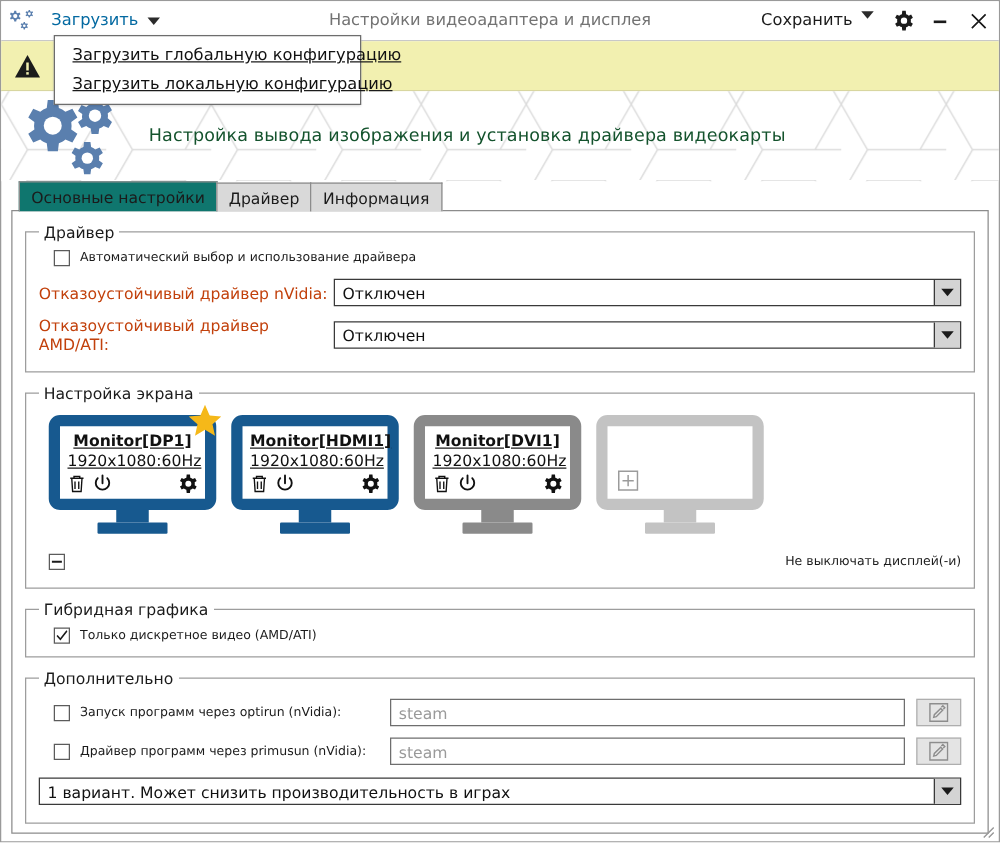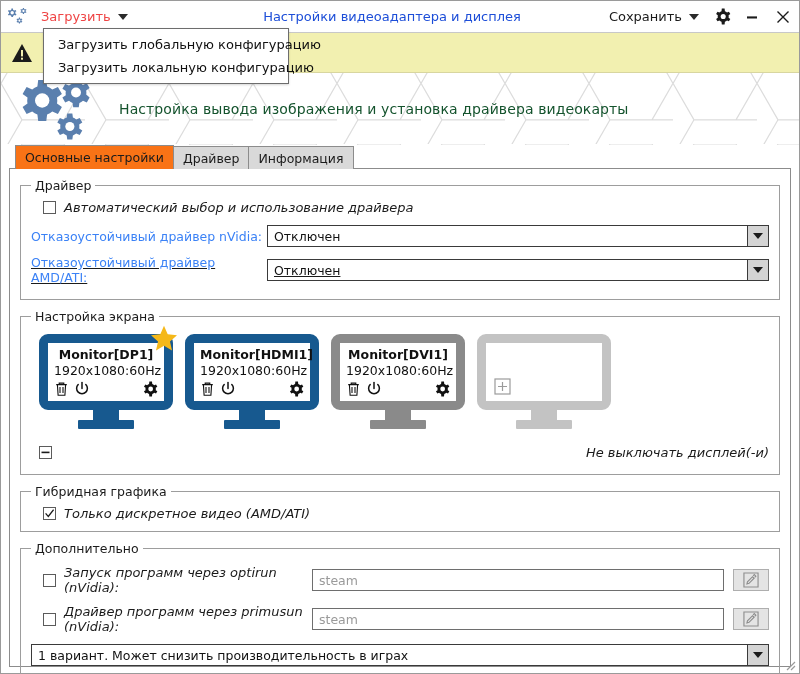--- a/index.html
+++ b/index.html
@@ -17,51 +17,51 @@
 
   
   .titlebar{
     position:relative;height:31px;background:#ffffff;
     border-bottom:1px solid #c8c8c8;
     display:flex;align-items:center;
   }
   .tb-appicon{width:34px;display:flex;align-items:center;justify-content:center;}
   .tb-menu{
     display:flex;align-items:center;gap:7px;padding:2px 6px;cursor:default;
-    font-size:13px;color:#ef4444;
+    font-size:13px;color:#0369a1;
   }
   .caret{
     width:0;height:0;border-left:5px solid transparent;border-right:5px solid transparent;
     border-top:6px solid #2b2b2b;display:inline-block;
   }
   .tb-title{
     position:absolute;left:0;right:16px;top:0;height:31px;
     display:flex;align-items:center;justify-content:center;
-    font-size:13px;color:#1d4ed8;pointer-events:none;font-weight:400;
+    font-size:13px;color:#737373;pointer-events:none;font-weight:400;
   }
   .tb-right{
     position:absolute;right:0;top:0;height:31px;display:flex;align-items:center;gap:0;
   }
-  .tb-save{display:flex;align-items:center;gap:7px;font-size:13px;padding:2px 8px;cursor:default;}
+  .tb-save{display:flex;align-items:flex-start;gap:7px;font-size:13px;padding:2px 8px;cursor:default;}
   .tb-btn{width:30px;height:31px;display:flex;align-items:center;justify-content:center;cursor:default;}
   .tb-btn svg{display:block;}
 
   
   .warnbar{
     position:relative;height:40px;background:#f2f0b0;border-bottom:1px solid #d8d6a0;
     display:flex;align-items:center;padding-left:10px;gap:9px;box-sizing:border-box;
   }
   .warn-text{font-size:13px;color:#1b1b1b;white-space:nowrap;}
 
   
   .dropmenu{
     position:absolute;left:42px;top:27px;width:246px;
     background:#ffffff;border:1px solid #6d6d6d;
     box-shadow:0 1px 2px rgba(0,0,0,.16);
-    z-index:40;padding:4px 0;box-sizing:border-box;
+    z-index:40;padding:4px 0;box-sizing:border-box;text-decoration:underline;
   }
   .dropmenu-item{
     padding:4px 10px 4px 14px;font-size:13px;color:#111;white-space:nowrap;cursor:default;
   }
 
   
   .banner{
     position:relative;height:72px;overflow:hidden;background:#fff;
   }
   .banner .hexes{position:absolute;left:0;top:-26px;width:800px;height:120px;opacity:.5;}
@@ -75,49 +75,49 @@
   .tabs{
     position:relative;height:24px;margin-left:14px;display:flex;align-items:flex-end;z-index:5;
   }
   .tab{
     height:23px;box-sizing:border-box;
     border:1px solid #8c8c8c;border-bottom:none;
     background:#d9d9d9;color:#1b1b1b;
     display:flex;align-items:center;padding:0 9px;font-size:12.5px;
     margin-right:-1px;cursor:default;
   }
-  .tab.active{background:#f97316;height:24px;}
+  .tab.active{background:#0f766e;height:24px;}
 
   
   .page{
     position:relative;margin:0 8px 0 8px;
     border:1px solid #8c8c8c;background:#fff;
     height:499px;box-sizing:border-box;padding:0;
     margin-top:-1px;
   }
 
   fieldset.grp{
     border:1px solid #9d9d9d;border-radius:0;
     margin:9px 10px 0 10px;padding:4px 8px 8px 8px;
   }
   fieldset.grp > legend{
     font-size:12.5px;color:#1b1b1b;padding:0 4px;margin-left:2px;
   }
 
   .row{display:flex;align-items:center;margin:6px 2px;}
-  .lbl{font-size:12.5px;color:#3b82f6;}
+  .lbl{font-size:12.5px;color:#c2410c;}
 
   
   .cb{
     width:13px;height:13px;border:1px solid #5b5b5b;background:#fff;
     box-sizing:border-box;display:inline-flex;align-items:center;justify-content:center;
     margin-right:8px;flex:0 0 auto;cursor:pointer;
   }
   .cb .mark{width:9px;height:9px;display:block;}
-  .cb-label{font-size:13px;cursor:default;font-style:italic;}
+  .cb-label{font-size:10px;cursor:default;}
 
   
   .combo{
     height:22px;border:1px solid #3a3a3a;background:#fff;box-sizing:border-box;
     display:flex;align-items:center;cursor:default;
   }
   .combo .val{flex:1;padding:0 6px;font-size:12.5px;color:#111;white-space:nowrap;overflow:hidden;}
   .combo .arrow{
     width:21px;height:100%;background:#d4d4d4;border-left:1px solid #3a3a3a;
     display:flex;align-items:center;justify-content:center;box-sizing:border-box;
@@ -131,21 +131,21 @@
   .tfield{
     height:22px;border:1px solid #6e6e6e;background:#fff;box-sizing:border-box;
     display:flex;align-items:center;padding:0 6px;font-size:12.5px;color:#9a9a9a;
   }
   .editbtn{
     width:36px;height:22px;border:1px solid #aeaeae;background:#e4e4e4;box-sizing:border-box;
     display:flex;align-items:center;justify-content:center;cursor:default;margin-left:9px;
   }
 
   
-  .monitors{display:flex;align-items:flex-start;gap:12px;padding:6px 2px 2px 10px;}
+  .monitors{display:flex;align-items:flex-start;gap:12px;padding:6px 2px 2px 10px;text-decoration:underline;}
   .mon{position:relative;width:134px;}
   .mon .screen{
     border:9px solid #17598f;border-radius:9px;background:#fff;
     height:76px;box-sizing:border-box;padding:4px 6px 2px 6px;position:relative;
   }
   .mon.grey .screen{border-color:#8a8a8a;}
   .mon.empty .screen{border-color:#c3c3c3;}
   .mon .neck{width:26px;height:10px;background:#17598f;margin:0 auto;}
   .mon .base{width:56px;height:9px;background:#17598f;margin:0 auto;border-radius:1px;}
   .mon.grey .neck,.mon.grey .base{background:#8a8a8a;}
@@ -273,21 +273,21 @@
       <div class="row" style="margin-top:10px;">
         <span class="lbl" style="width:236px">Отказоустойчивый драйвер nVidia:</span>
         <div class="combo" style="flex:1">
           <span class="val">Отключен</span>
           <span class="arrow">
               <i></i>
             </span>
         </div>
       </div>
 
-      <div class="row" style="margin-top:8px;text-decoration:underline;">
+      <div class="row" style="margin-top:8px;">
         <span class="lbl" style="width:236px">Отказоустойчивый драйвер AMD/ATI:</span>
         <div class="combo" style="flex:1">
           <span class="val">Отключен</span>
           <span class="arrow">
               <i></i>
             </span>
         </div>
       </div>
     </fieldset>
 

